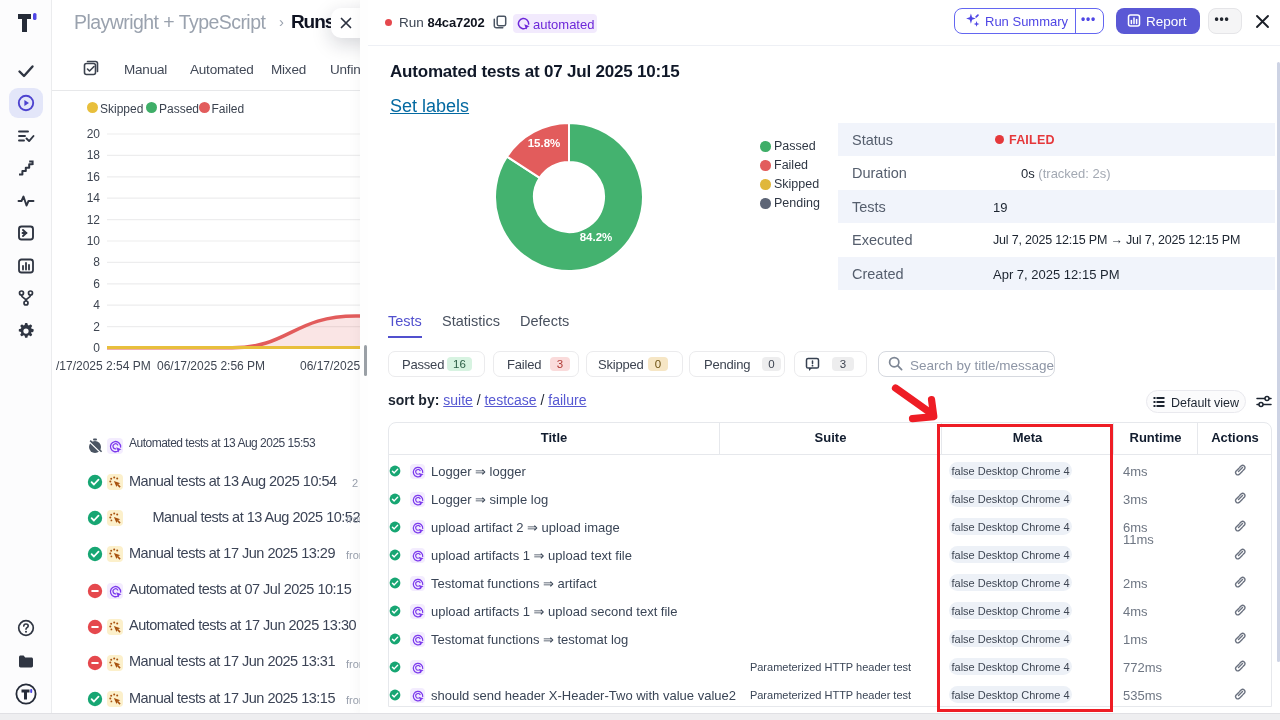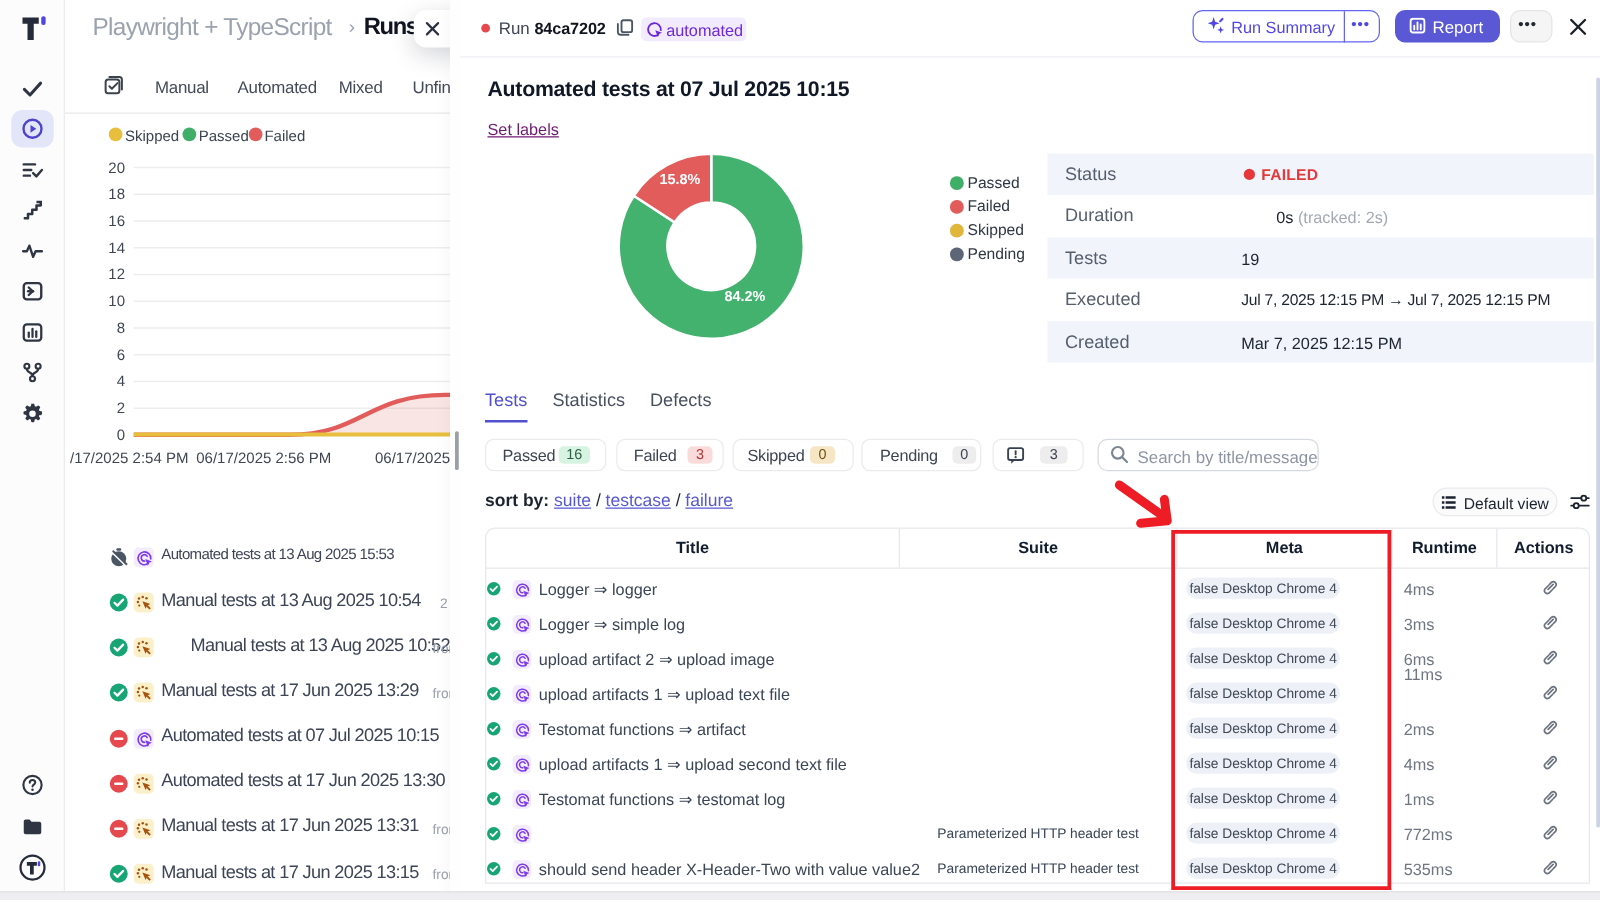--- a/index.html
+++ b/index.html
@@ -291,21 +291,21 @@
       <line x1="7" y1="9.5" x2="7" y2="4" stroke="#fff" stroke-width="1.5" stroke-linecap="round"></line>
       <line x1="9.6" y1="9.5" x2="9.6" y2="5.5" stroke="#fff" stroke-width="1.5" stroke-linecap="round"></line>
     </svg>
 <div class="abs" style="left:1146px;top:14px;font-size:13.5px;color:#fff;font-weight:500;z-index:12;">Report</div>
 <div class="abs" style="left:1208px;top:8px;width:34px;height:26px;background:#f5f5f6;border:1px solid #e5e5e8;border-radius:8px;z-index:11;"></div>
 <div class="abs" style="left:1214.5px;top:11.5px;font-size:12px;color:#23272f;letter-spacing:0.8px;font-weight:700;z-index:12;">•••</div>
 <svg class="abs" style="left:1255px;top:14px;z-index:12;" width="15" height="15" viewBox="0 0 15 15">
       <path d="M2 2 L13 13 M13 2 L2 13" stroke="#1b1f27" stroke-width="1.9" stroke-linecap="round"></path>
     </svg>
 <div class="abs" style="left:390px;top:62px;font-size:17px;font-weight:700;color:#101828;z-index:11;white-space:nowrap;letter-spacing:-0.2px;">Automated tests at 07 Jul 2025 10:15</div>
-<div class="abs" style="left:390px;top:96px;font-size:13px;color:#701a75;text-decoration:underline;z-index:11;">Set labels</div>
+<div class="abs" style="left:390px;top:96px;font-size:18px;color:#0369a1;text-decoration:underline;z-index:11;">Set labels</div>
 
 <svg class="abs" style="left:419px;top:95px;z-index:11;" width="300" height="215" viewBox="0 0 300 215" font-family="Liberation Sans,sans-serif">
 <path d="M150.00,28.00 A74,74 0 1 1 88.02,61.57 L120.69,82.88 A35,35 0 1 0 150.00,67.00 Z" fill="#44b26f" stroke="#fff" stroke-width="2"></path>
 <path d="M88.02,61.57 A74,74 0 0 1 150.00,28.00 L150.00,67.00 A35,35 0 0 0 120.69,82.88 Z" fill="#e25c5c" stroke="#fff" stroke-width="2"></path>
 <text x="125" y="52" font-size="11.5" font-weight="bold" fill="#fff" text-anchor="middle">15.8%</text>
 <text x="177" y="146" font-size="11.5" font-weight="bold" fill="#fff" text-anchor="middle">84.2%</text>
 </svg>
 <span class="dot abs" style="left:760px;top:141px;width:10.5px;height:10.5px;background:#3fae68;z-index:11;"></span>
     <div class="abs" style="left:774px;top:139px;font-size:12.5px;color:#2f3744;z-index:11;">Passed</div>
     <span class="dot abs" style="left:760px;top:160px;width:10.5px;height:10.5px;background:#e25c5c;z-index:11;"></span>
@@ -322,21 +322,21 @@
     <div class="abs" style="left:852px;top:165.4px;font-size:14.5px;color:#555e6d;z-index:12;">Duration</div>
     <div class="abs" style="left:993px;top:166.4px;font-size:13px;color:#1c2430;z-index:12;white-space:nowrap;margin-left:28px;"><span style="color:#1c2430;">0s</span> <span style="color:#a3a9b3;">(tracked: 2s)</span></div>
     <div class="abs" style="left:838px;top:189.8px;width:437px;height:33.4px;background:#f1f4fb;z-index:11;"></div>
     <div class="abs" style="left:852px;top:198.8px;font-size:14.5px;color:#555e6d;z-index:12;">Tests</div>
     <div class="abs" style="left:993px;top:199.8px;font-size:13px;color:#1c2430;z-index:12;white-space:nowrap;">19</div>
     <div class="abs" style="left:838px;top:223.2px;width:437px;height:33.4px;background:#ffffff;z-index:11;"></div>
     <div class="abs" style="left:852px;top:232.2px;font-size:14.5px;color:#555e6d;z-index:12;">Executed</div>
     <div class="abs" style="left:993px;top:233.2px;font-size:12.5px;letter-spacing:-0.2px;color:#1c2430;z-index:12;white-space:nowrap;">Jul 7, 2025 12:15 PM → Jul 7, 2025 12:15 PM</div>
     <div class="abs" style="left:838px;top:256.6px;width:437px;height:33.4px;background:#f1f4fb;z-index:11;"></div>
     <div class="abs" style="left:852px;top:265.6px;font-size:14.5px;color:#555e6d;z-index:12;">Created</div>
-    <div class="abs" style="left:993px;top:266.6px;font-size:13px;color:#1c2430;z-index:12;white-space:nowrap;">Mar 7, 2025 12:15 PM</div>
+    <div class="abs" style="left:993px;top:266.6px;font-size:13px;color:#1c2430;z-index:12;white-space:nowrap;">Apr 7, 2025 12:15 PM</div>
 <div class="abs" style="left:388px;top:313px;font-size:14.5px;font-weight:500;color:#5150ce;z-index:11;">Tests</div>
 <div class="abs" style="left:388px;top:335.5px;width:34px;height:2.6px;background:#5150ce;z-index:11;"></div>
 <div class="abs" style="left:442px;top:313px;font-size:14.5px;color:#48505e;z-index:11;">Statistics</div>
 <div class="abs" style="left:520px;top:313px;font-size:14.5px;color:#48505e;z-index:11;">Defects</div>
 <div class="abs" style="left:388px;top:351px;width:97px;height:25.5px;background:#fff;border:1px solid #ebebed;border-radius:7px;z-index:11;"></div>
     <div class="abs" style="left:402px;top:356.5px;font-size:13px;letter-spacing:-0.2px;color:#3d4451;z-index:12;white-space:nowrap;">Passed</div>
     <div class="abs" style="left:447px;top:356.5px;width:25px;height:14.5px;background:#d7f3e1;border-radius:4px;z-index:12;"></div>
     <div class="abs" style="left:447px;top:358px;width:25px;text-align:center;font-size:11.5px;color:#2c5e46;z-index:13;">16</div>
     <div class="abs" style="left:493px;top:351px;width:86px;height:25.5px;background:#fff;border:1px solid #ebebed;border-radius:7px;z-index:11;"></div>
     <div class="abs" style="left:507px;top:356.5px;font-size:13px;letter-spacing:-0.2px;color:#3d4451;z-index:12;white-space:nowrap;">Failed</div>

